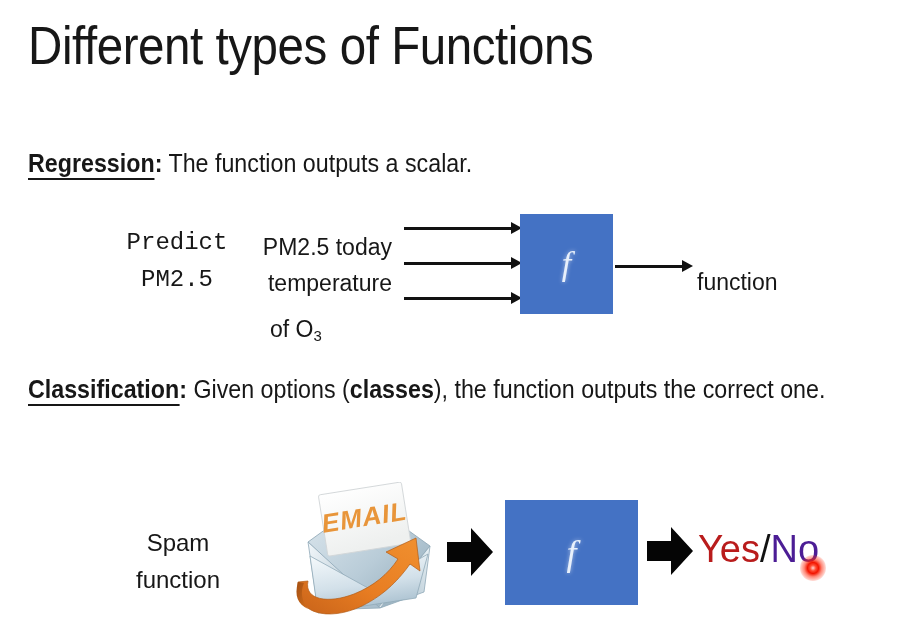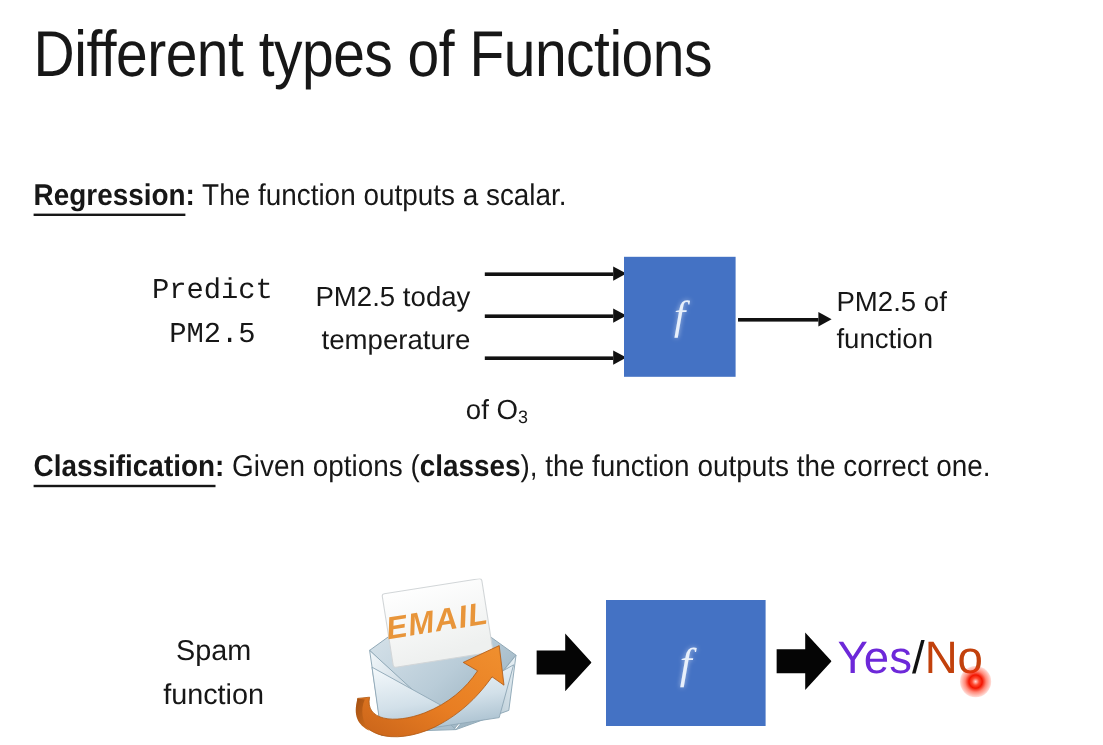--- a/index.html
+++ b/index.html
@@ -100,23 +100,23 @@
     color: #171717;
     text-align: right;
     white-space: nowrap;
     padding-right: 8px;
   }
   #input-row-0 { left: 160px; top: 212px; width: 240px; }
   #input-row-1 { left: 160px; top: 248px; width: 240px; }
   #input-row-2 { left: 160px; top: 282px; width: 240px; }
   #input-sub-line {
     left: 270px;
-    top: 325px;
+    top: 313px;
     width: 170px;
-    text-align: right;
+    text-align: left;
     font-size: 23px;
   }
   sub { font-size: 0.65em; vertical-align: -0.25em; }
 
   
   .thin-arrow {
     position: absolute;
     height: 12px;
   }
   .thin-arrow .shaft {
@@ -195,23 +195,23 @@
   
   #yesno {
     position: absolute;
     left: 698px;
     top: 526px;
     font-size: 38px;
     line-height: 46px;
     white-space: nowrap;
     font-weight: 400;
   }
-  #yesno .yes { color: #6d28d9; }
+  #yesno .yes { color: #b91c1c; }
   #yesno .slash { color: #111111; }
-  #yesno .no { color: #c2410c; }
+  #yesno .no { color: #4c1d95; }
 
   
   #laser-dot {
     position: absolute;
     left: 800px;
     top: 555px;
     width: 26px;
     height: 26px;
     border-radius: 50%;
     background: radial-gradient(circle at 50% 50%,
@@ -275,21 +275,21 @@
   <div class="fbox" id="fbox-regression">
     <span class="flabel">f</span>
   </div>
 
   <div class="thin-arrow" id="arrow-out-reg">
     <div class="shaft" style="width:67px"></div>
       <div class="head" style="left:67px"></div>
   </div>
 
   <div class="dg-text" id="output-reg">
-    <span>PM2.5 of</span><br>
+    <br>
     <span>function</span>
   </div>
 
   <div class="section-line wrap" id="classification-heading">
     <span class="kw">Classification</span><span class="kw-colon">:</span><span> Given options (</span><span class="bold-inline">classes</span><span>), the function outputs the correct one.</span>
   </div>
 
   <div class="dg-text" id="spam-label">
     <span>Spam</span><br>
     <span>function</span>

